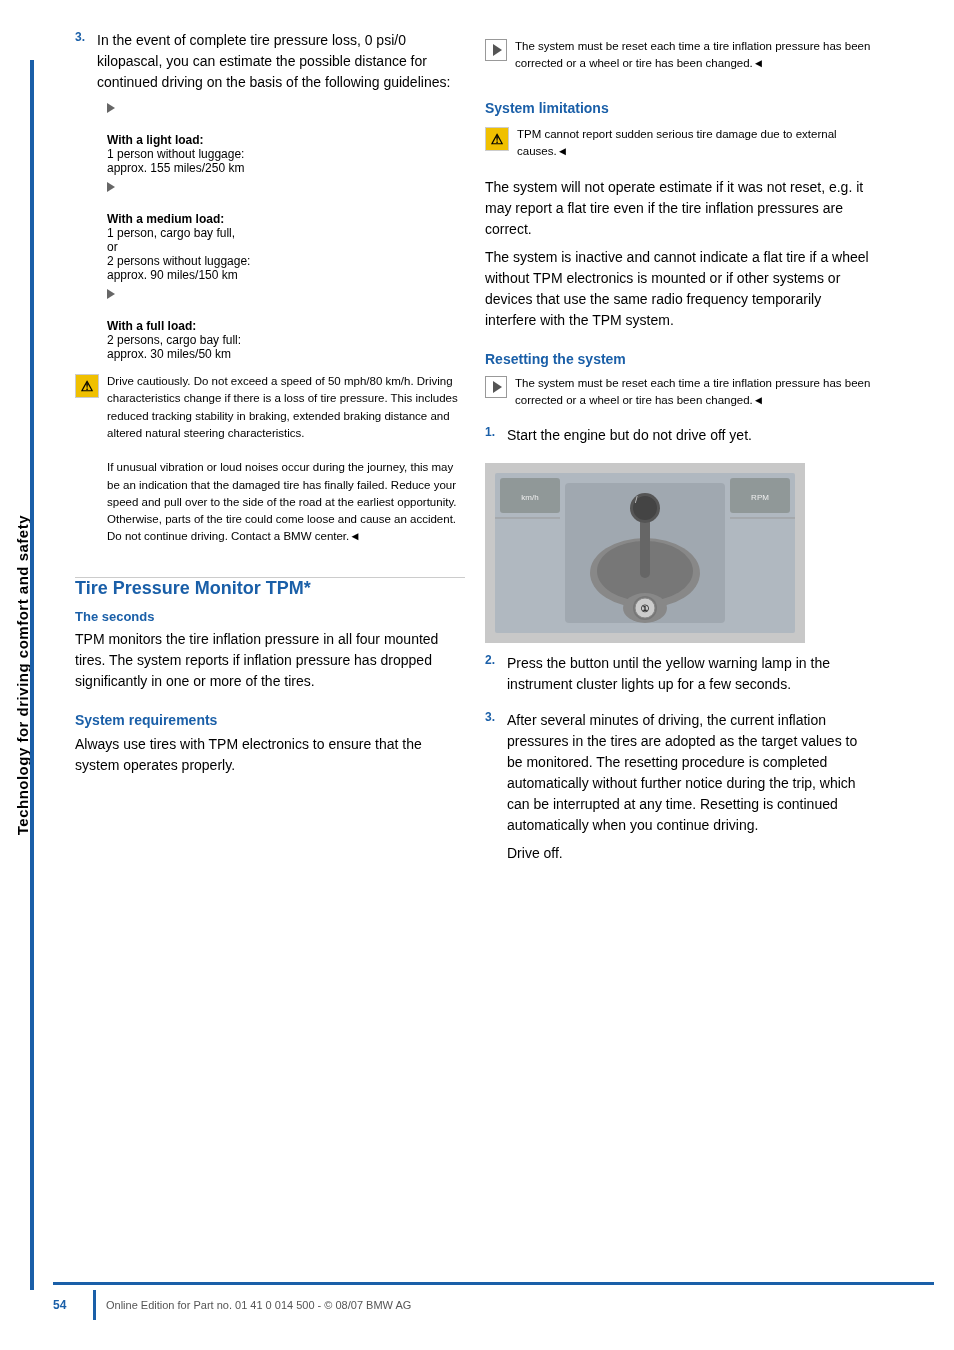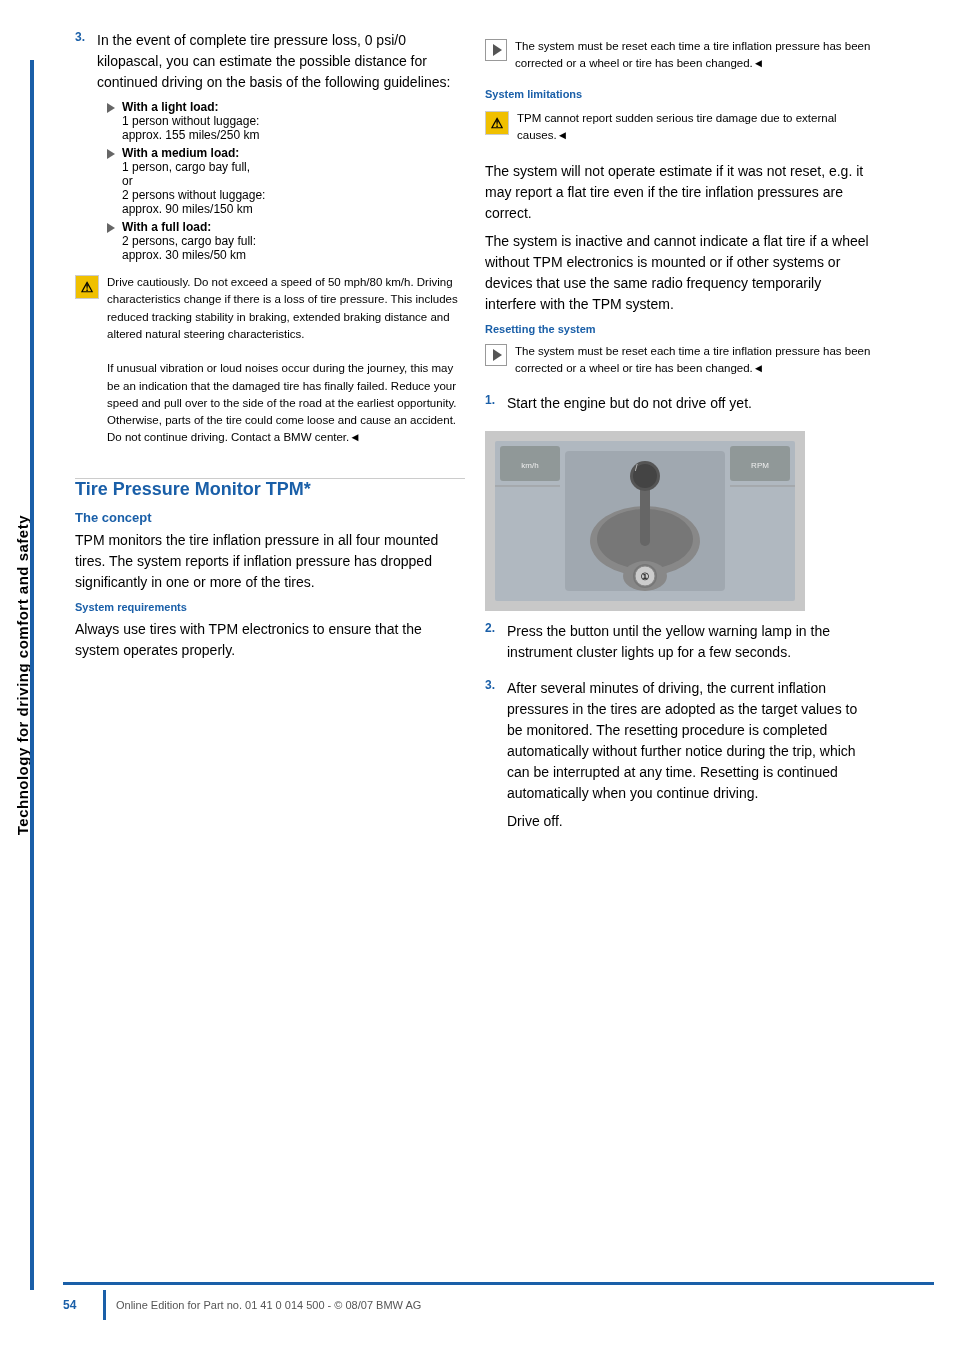--- a/index.html
+++ b/index.html
@@ -77,24 +77,25 @@
       color: #1a5fa8;
     }
 
     .num-content {
       flex: 1;
     }
 
     
     .sub-item {
       display: flex;
-      gap: 7px;
+      gap: 20px;
       margin-left: 10px;
       margin-top: 4px;
       margin-bottom: 2px;
+      flex-direction: column;
     }
 
     .triangle {
       display: inline-block;
       width: 0;
       height: 0;
       border-top: 5px solid transparent;
       border-bottom: 5px solid transparent;
       border-left: 8px solid #666;
       margin-top: 3px;
@@ -133,22 +134,22 @@
 
     .warning-text {
       flex: 1;
       font-size: 11.5px;
     }
 
     
     .section-title {
       color: #1a5fa8;
       font-weight: bold;
-      font-size: 11px;
-      margin-top: 8px;
+      font-size: 14px;
+      margin-top: 20px;
       margin-bottom: 6px;
     }
 
     
     .main-title {
       color: #1a5fa8;
       font-weight: bold;
       font-size: 18px;
       margin-top: 24px;
       margin-bottom: 10px;
@@ -220,21 +221,21 @@
     
     .gear-svg {
       width: 100%;
       height: 100%;
     }
 
     
     .footer {
       position: absolute;
       bottom: 30px;
-      left: 63px;
+      left: 53px;
       right: 20px;
       border-top: 3px solid #1a5fa8;
       padding-top: 5px;
       display: flex;
       gap: 10px;
       align-items: center;
     }
 
     .page-num {
       font-size: 12px;
@@ -302,21 +303,21 @@
       </div>
     </div>
 
     <div class="warning-box">
       <div class="warning-icon">⚠</div>
       <p class="warning-text">Drive cautiously. Do not exceed a speed of 50 mph/80 km/h. Driving characteristics change if there is a loss of tire pressure. This includes reduced tracking stability in braking, extended braking distance and altered natural steering characteristics.<br><br>If unusual vibration or loud noises occur during the journey, this may be an indication that the damaged tire has finally failed. Reduce your speed and pull over to the side of the road at the earliest opportunity. Otherwise, parts of the tire could come loose and cause an accident. Do not continue driving. Contact a BMW center.<span>◄</span></p>
     </div>
 
     <div class="main-title">Tire Pressure Monitor TPM*</div>
 
-    <div class="sub-heading">The concept</div>
+    <div class="sub-heading">The seconds</div>
     <p>TPM monitors the tire inflation pressure in all four mounted tires. The system reports if inflation pressure has dropped significantly in one or more of the tires.</p>
 
     <div class="section-title">System requirements</div>
     <p>Always use tires with TPM electronics to ensure that the system operates properly.</p>
 
   </div>
 
   <div class="right-col">
 
     <div class="note-box">

